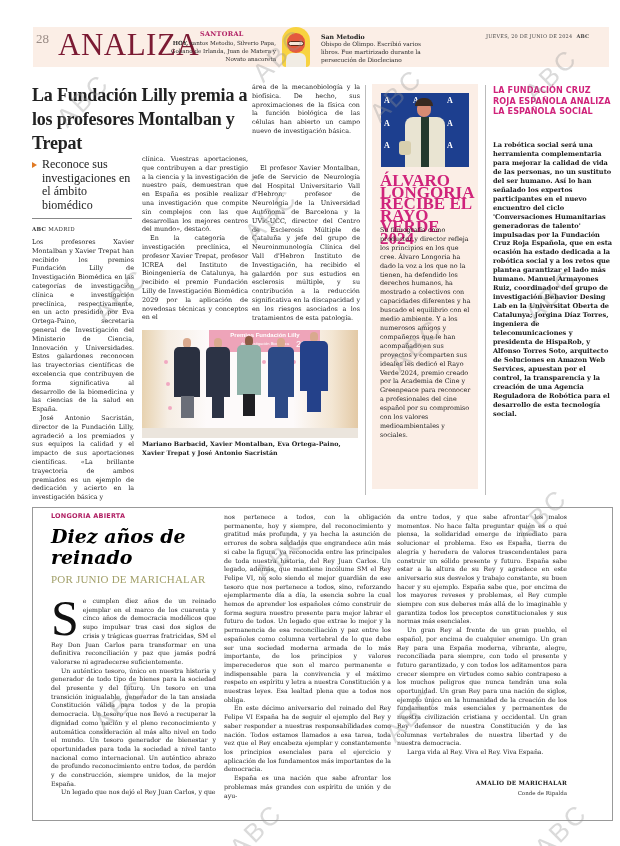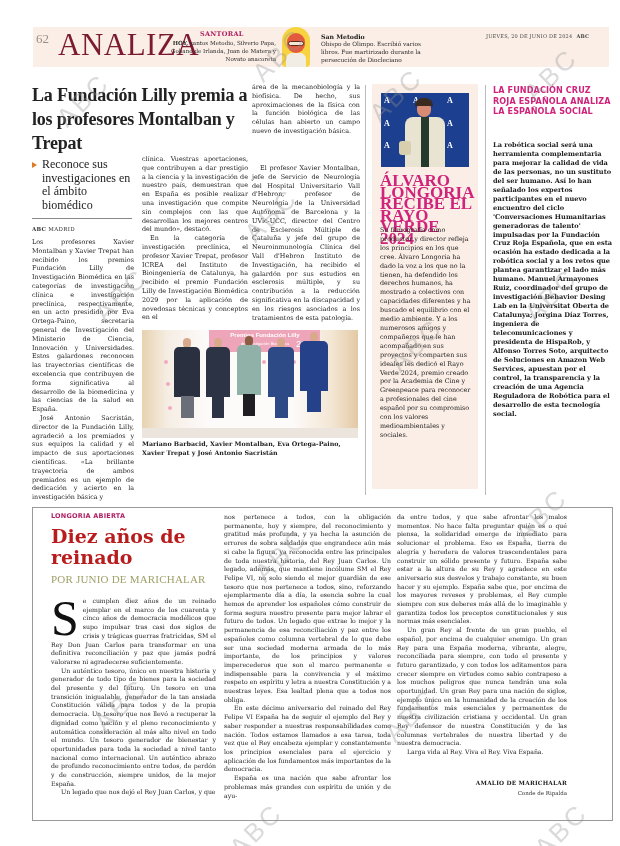--- a/index.html
+++ b/index.html
@@ -67,40 +67,40 @@
   .rv-body { position: absolute; left: 380px; top: 226px; width: 94px; font-size: 6.4px; line-height: 8.9px; font-weight: normal; color: #222; }
 
   .vrule2 { position: absolute; left: 485px; top: 85px; width: 1px; height: 410px; background: #bbb; }
 
   .cr-title { position: absolute; left: 493px; top: 85px; width: 120px; font-family: "DejaVu Sans", sans-serif; font-size: 8.1px; line-height: 10.5px; color: #d0237b; letter-spacing: .1px; }
   .cr-body { position: absolute; left: 493px; top: 141px; width: 120px; font-size: 6.6px; line-height: 8.95px; font-weight: bold; color: #222; }
 
   
   .tribuna-box { position: absolute; left: 32px; top: 507px; width: 581px; height: 314px; border: 1px solid #999; }
   .tribuna-label { position: absolute; left: 51px; top: 512px; font-family: "DejaVu Sans", sans-serif; font-size: 6.5px; font-weight: bold; color: #b01f63; letter-spacing: .2px; }
-  .tribuna-title { position: absolute; left: 51px; top: 526px; width: 170px; font-family: "DejaVu Serif", serif; font-size: 19px; line-height: 21px; font-weight: bold; color: #b91c1c; }
+  .tribuna-title { position: absolute; left: 51px; top: 526px; width: 170px; font-family: "DejaVu Serif", serif; font-size: 19px; line-height: 21px; font-weight: bold; color: #000000; font-style: italic; }
   .tribuna-author { position: absolute; left: 51px; top: 573px; font-family: "Liberation Serif", serif; font-size: 11px; color: #a2a06a; letter-spacing: .2px; }
   .tcol { position: absolute; font-family: "DejaVu Serif", serif; font-size: 6.2px; line-height: 8.7px; color: #222; text-align: justify; hyphens: auto; }
   .tcol p { text-indent: 10px; }
   .tcol p.noind { text-indent: 0; }
   .tcol-1 { left: 51px; top: 597px; width: 165px; }
   .dropcap { float: left; font-family: "Liberation Serif", serif; font-size: 50px; line-height: 40px; margin: 1px 4px 0 0; color: #111; }
   .tcol-2 { left: 224px; top: 513px; width: 167px; }
   .tcol-3 { left: 397px; top: 513px; width: 170px; }
   .signature { position: absolute; left: 470px; top: 780px; width: 97px; text-align: right; font-size: 5.8px; font-weight: bold; color: #222; letter-spacing: .2px; }
   .signature-title { position: absolute; left: 470px; top: 790px; width: 97px; text-align: right; font-size: 5.5px; color: #333; }
 
   
   .wm { position: absolute; font-family: "Liberation Sans", sans-serif; font-size: 26px; color: rgba(150,150,150,0.35); transform: rotate(-45deg); letter-spacing: 3px; pointer-events: none; }
 </style>
 </head>
 <body>
 
 <div class="header"></div>
-<div class="page-num">62</div>
+<div class="page-num">28</div>
 <div class="section-title">ANALIZA</div>
 <div class="santoral-label">SANTORAL</div>
 <div class="santoral-text"><b>HOY,</b> <span>santos Metodio, Silverio Papa, Gobano de Irlanda, Juan de Matera y Novato anacoreta</span></div>
 <div class="saint-avatar">
   <div class="face"></div>
   <div class="glasses"></div>
   <div class="robe"></div>
 </div>
 <div class="saint-name">San Metodio</div>
 <div class="saint-desc">Obispo de Olimpo. Escribió varios libros. Fue martirizado durante la persecución de Diocleciano</div>

